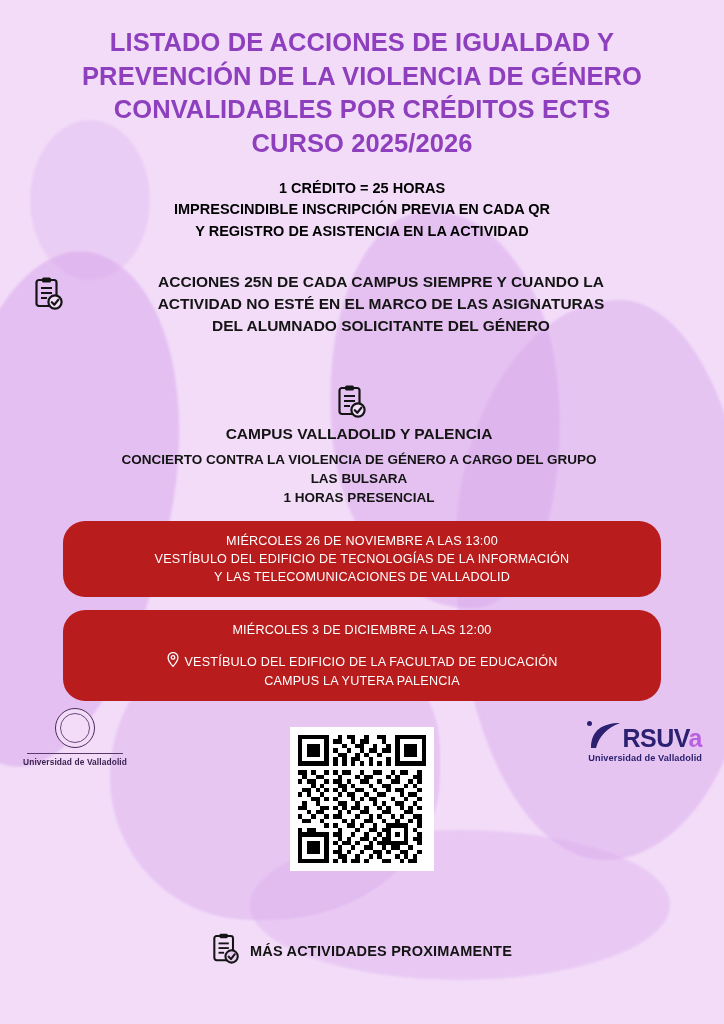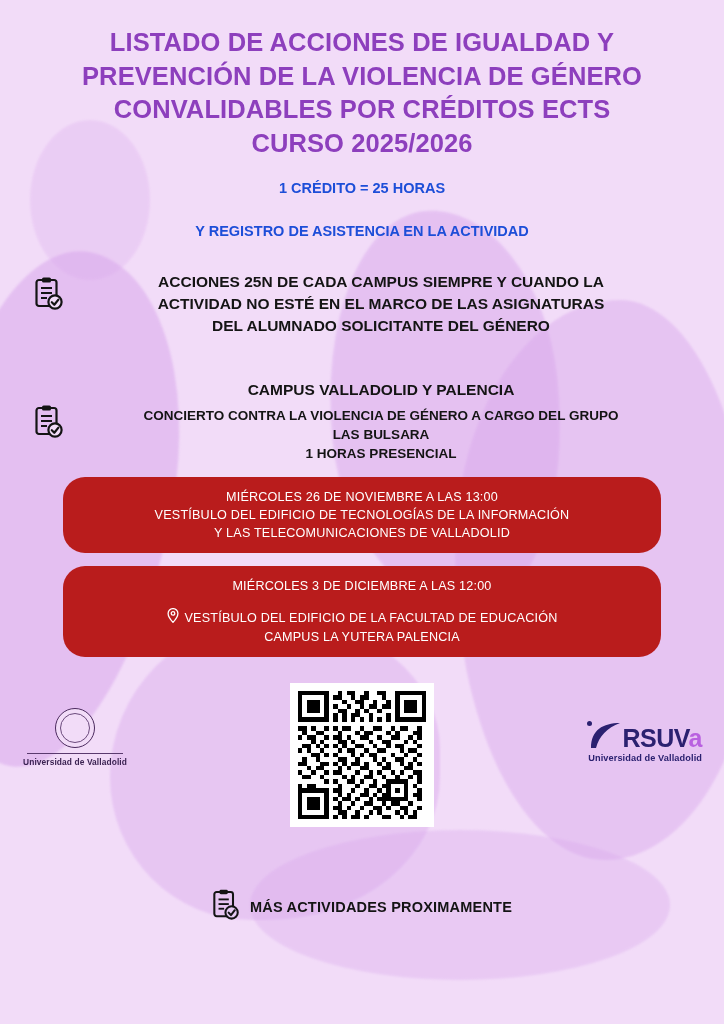--- a/index.html
+++ b/index.html
@@ -78,21 +78,21 @@
     text-align: center;
     color: #8d3fbd;
     font-size: 25.5px;
     font-weight: bold;
     line-height: 1.32;
     letter-spacing: .1px;
   }
   .subtitle {
     margin: 17px 0 0 0;
     text-align: center;
-    color: #1d4ed8;
+    color: #000000;
     font-weight: bold;
     font-size: 14.5px;
     line-height: 1.5;
   }
 
   .section {
     display: flex;
     align-items: flex-start;
     margin-top: 28px;
     padding: 0 40px 0 34px;
@@ -117,20 +117,21 @@
   }
   .sec-text .campus {
     font-size: 15.5px;
     margin-bottom: 6px;
   }
 
   .section.two {
     margin-top: 42px;
     align-items: center;
     padding-left: 34px;
+    flex-direction: column;
   }
 
   .pill {
     margin: 13px auto 0 auto;
     width: 570px;
     background: #b91c1c;
     color: #ffffff;
     border-radius: 22px;
     padding: 11px 14px;
     text-align: center;
@@ -269,21 +270,21 @@
 
     <h1 class="title">
       <span>LISTADO DE ACCIONES DE IGUALDAD Y</span><br>
       <span>PREVENCIÓN DE LA VIOLENCIA DE GÉNERO</span><br>
       <span>CONVALIDABLES POR CRÉDITOS ECTS</span><br>
       <span>CURSO 2025/2026</span>
     </h1>
 
     <div class="subtitle">
       <span>1 CRÉDITO = 25 HORAS</span><br>
-      <br>
+      <span>IMPRESCINDIBLE INSCRIPCIÓN PREVIA EN CADA QR</span><br>
       <span>Y REGISTRO DE ASISTENCIA EN LA ACTIVIDAD</span>
     </div>
 
     <div class="section one">
       <div class="sec-icon">
         <svg width="30" height="34" viewBox="0 0 30 34" aria-hidden="true">
           <rect x="2.5" y="3" width="20" height="26" rx="2.5" fill="none" stroke="#141414" stroke-width="2.2"></rect>
           <rect x="8" y="0.6" width="9" height="5" rx="1.6" fill="#141414"></rect>
           <line x1="7" y1="11" x2="18" y2="11" stroke="#141414" stroke-width="2"></line>
           <line x1="7" y1="16" x2="18" y2="16" stroke="#141414" stroke-width="2"></line>

